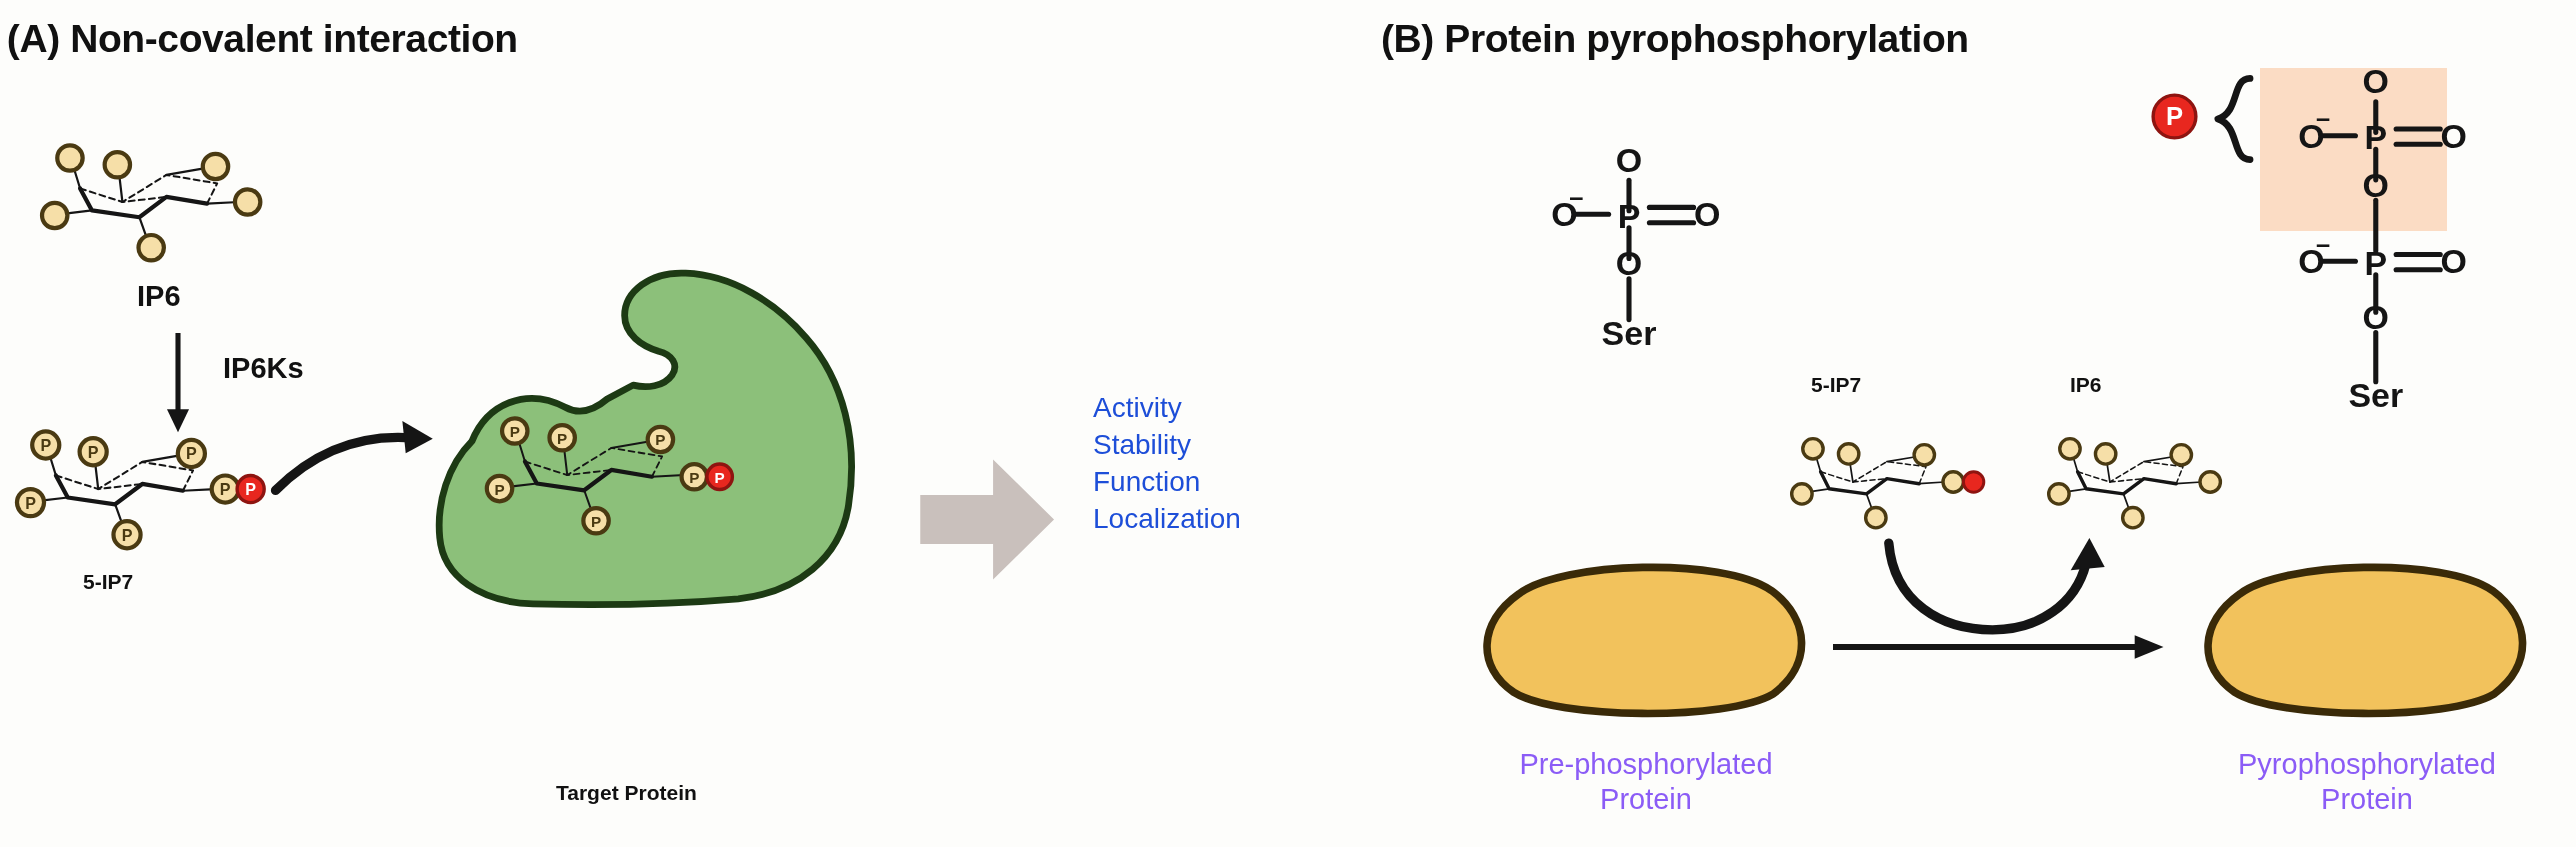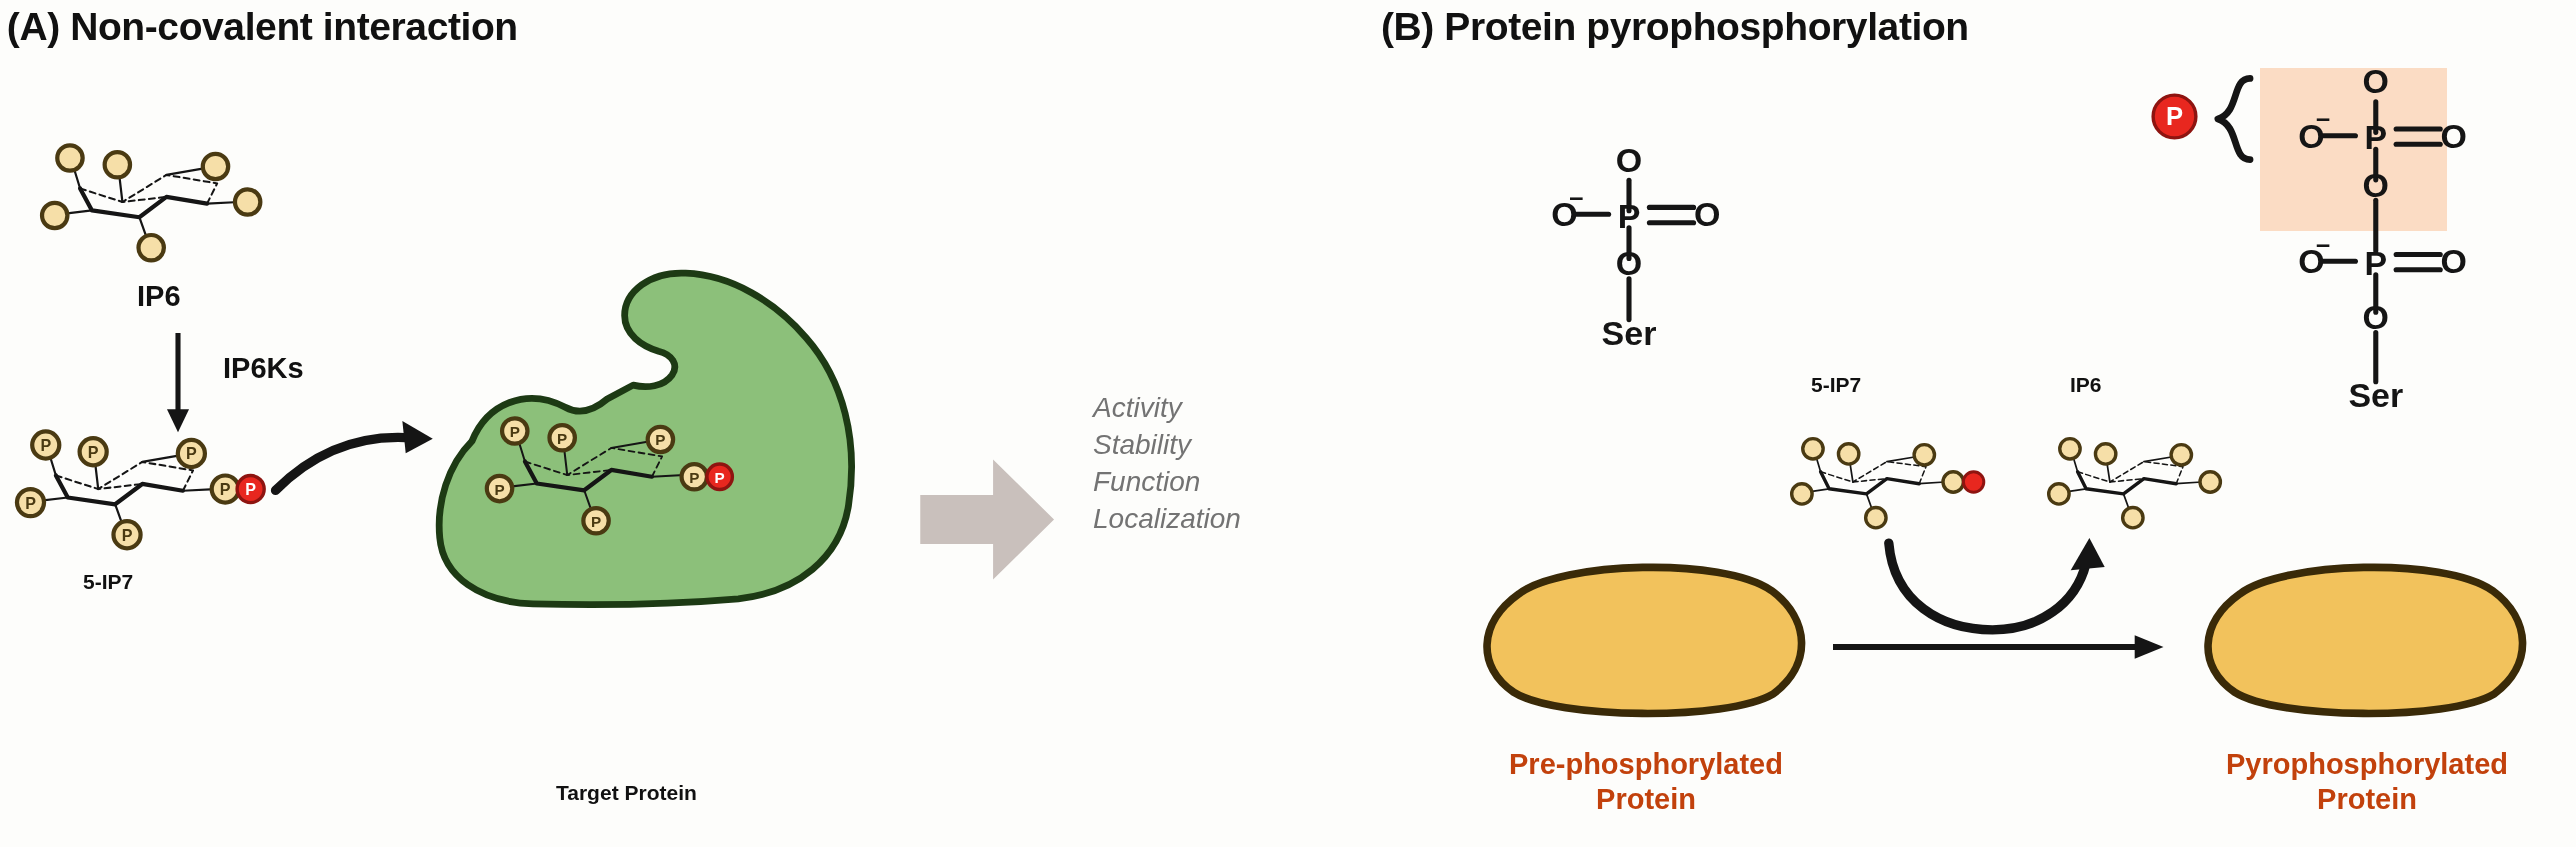--- a/index.html
+++ b/index.html
@@ -8,28 +8,28 @@
     background:#fdfdfb;
     font-family:"Liberation Sans", sans-serif;
     overflow:hidden;
     position:relative;
   }
   .root{position:absolute;inset:0;}
   .abs{position:absolute;}
 
   .panel-title{
     font-size:39px;font-weight:bold;color:#111;
-    letter-spacing:-0.4px;white-space:nowrap;
+    letter-spacing:-0.4px;white-space:nowrap;margin-top:12px;
   }
   .lbl-bold{font-size:29px;font-weight:bold;color:#111;white-space:nowrap;}
   .lbl-bold-lg{font-size:21px;font-weight:bold;color:#111;white-space:nowrap;}
-  .lbl-ital{font-size:28px;font-style:italic;color:#737373;white-space:nowrap;line-height:1.32;}
+  .lbl-ital{font-size:28px;color:#1d4ed8;white-space:nowrap;line-height:1.32;}
 
   .cap{
-    text-align:center;font-size:29px;font-weight:bold;color:#c2410c;
+    text-align:center;font-size:29px;font-weight:normal;color:#8b5cf6;
     line-height:1.22;white-space:pre-line;
   }
 
   svg{display:block;overflow:visible;}
 </style>
 </head>
 <body>
 
 <div class="root">
 

